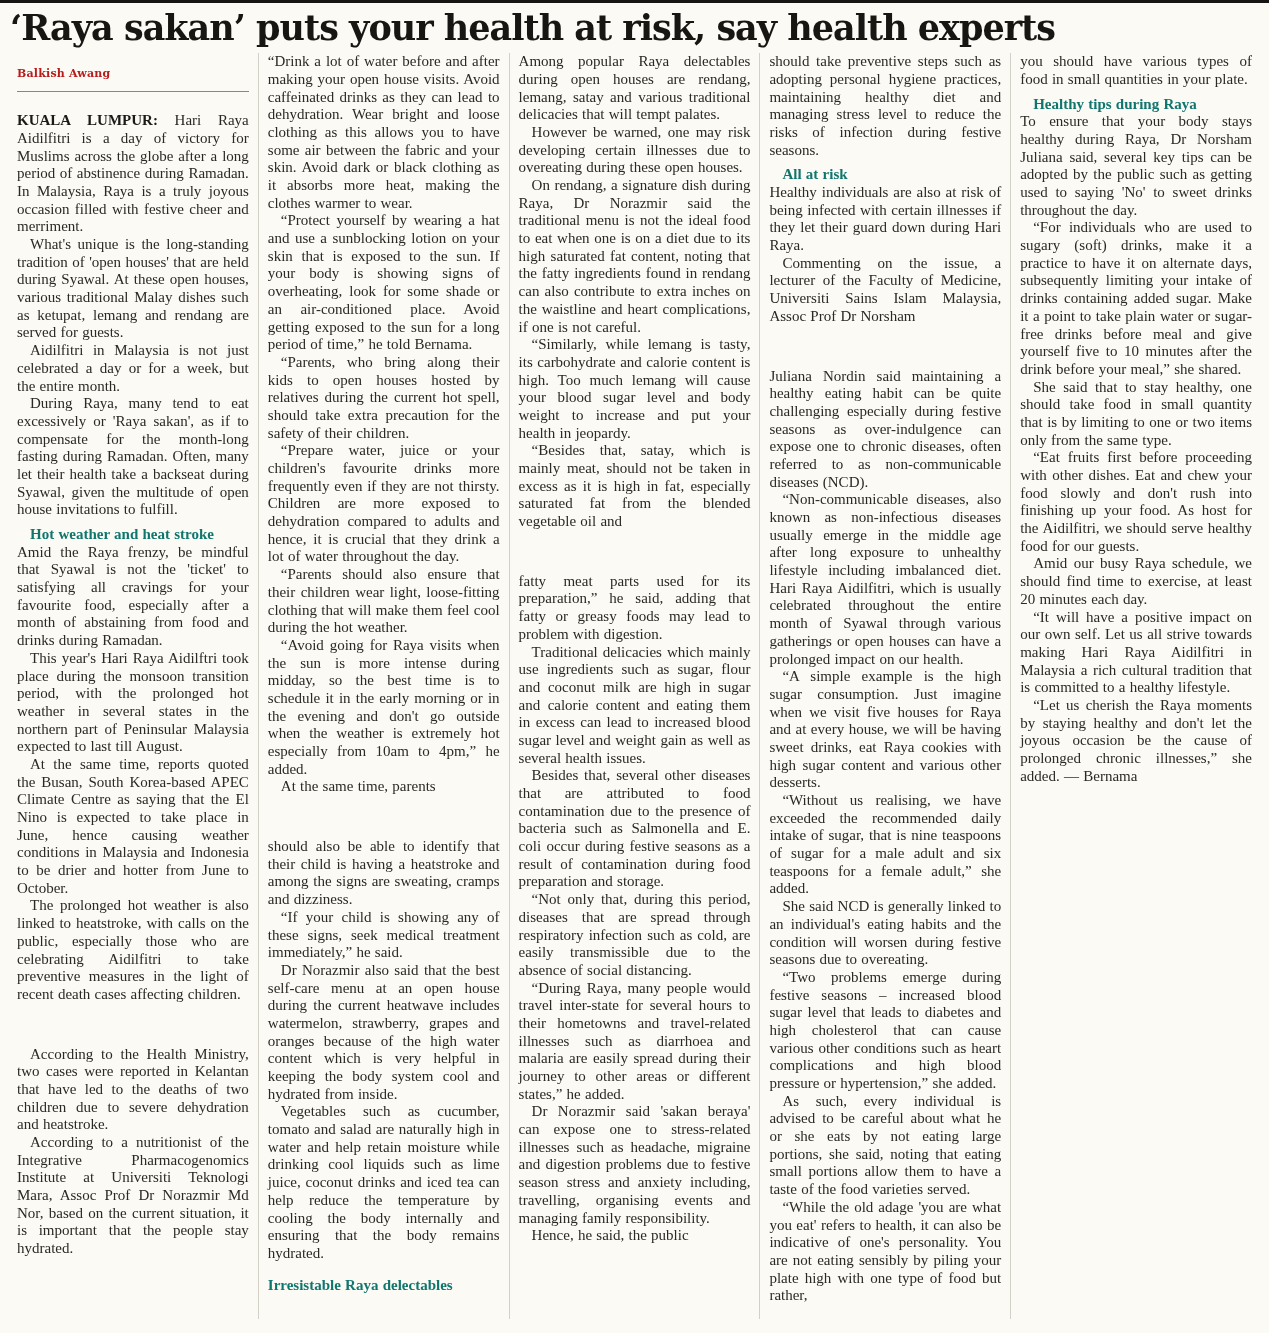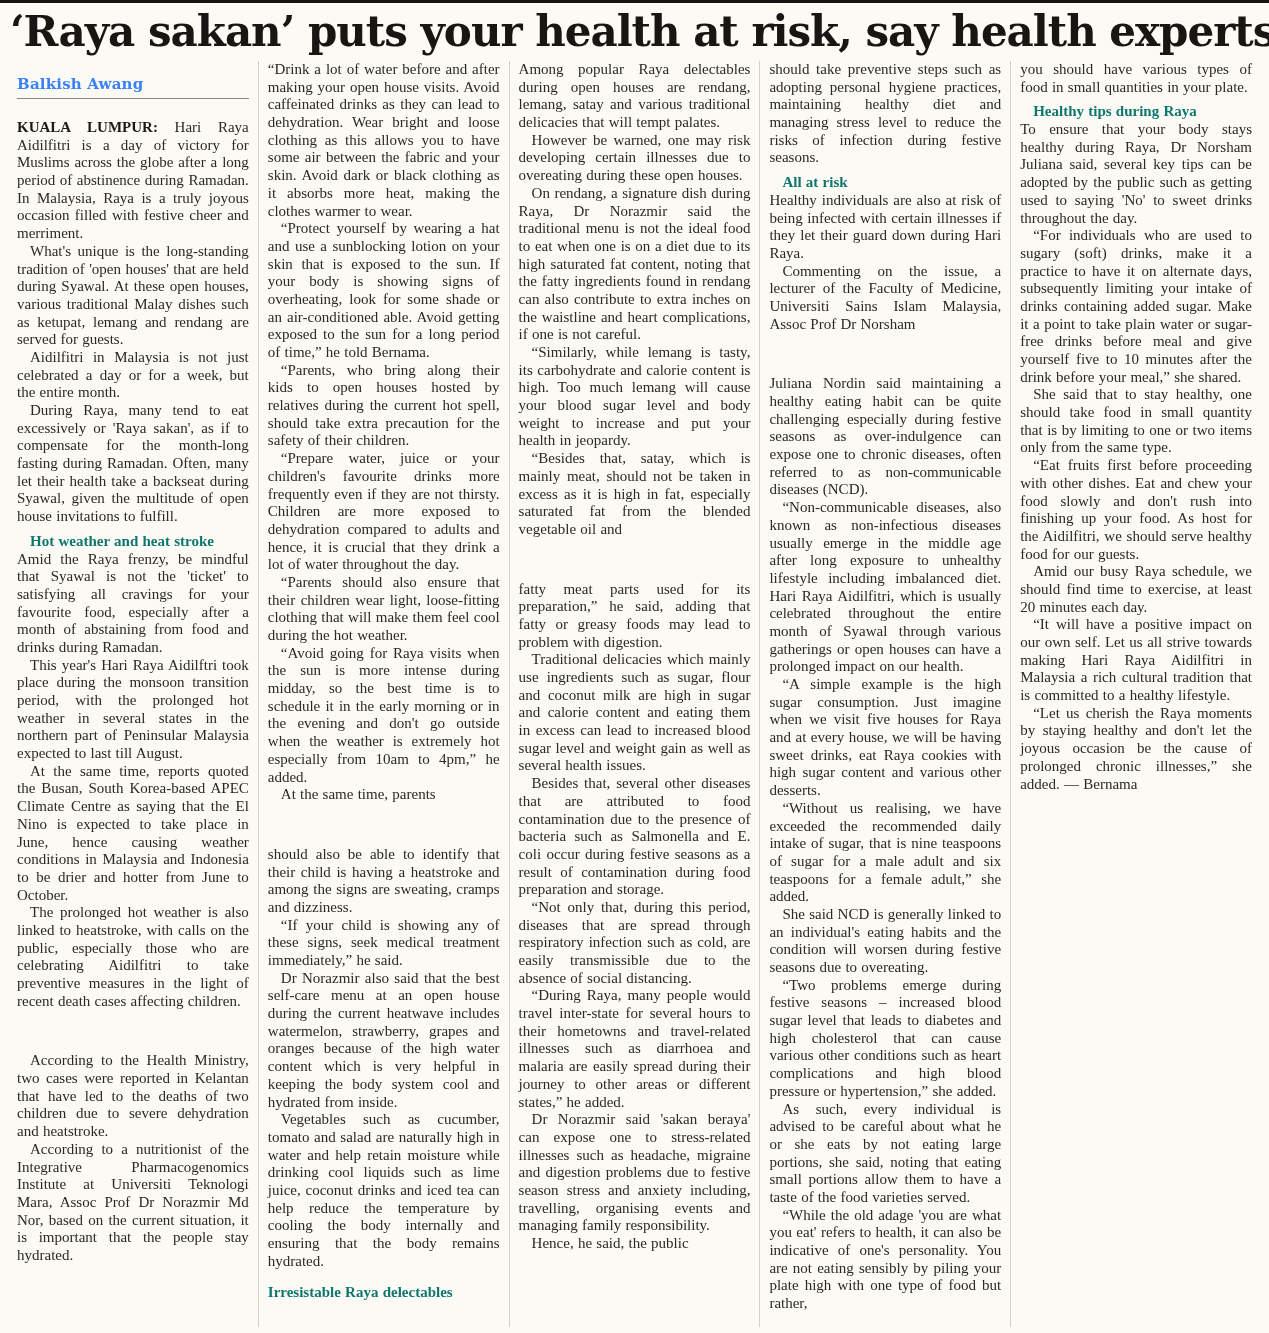--- a/index.html
+++ b/index.html
@@ -3,42 +3,42 @@
 <meta charset="utf-8">
 <style>
   html,body{margin:0;padding:0;background:#e8e6e0;}
   .page{
     width:1269px;height:1333px;margin:0 auto;background:#fbfaf5;
     border-top:3px solid #161513;box-sizing:border-box;
     font-family:"Liberation Serif",serif;color:#26241f;overflow:hidden;position:relative;
   }
   .headline{
     font-family:"DejaVu Serif",serif;font-weight:700;
-    font-size:42px;line-height:1.12;letter-spacing:-1px;color:#181613;
+    font-size:35px;line-height:1.12;letter-spacing:-1px;color:#181613;
     padding:5px 14px 2px 10px;white-space:nowrap;
   }
   .cols{display:flex;align-items:stretch;padding:4px 8px 0 8px;height:1270px;box-sizing:border-box;}
   .col{
     flex:1 1 0;padding:0 9px;border-right:1px solid #d3d0c8;min-width:0;
   }
   .col:last-child{border-right:none;}
   .col p,.col h3{
     margin:0;font-size:15px;line-height:1.18;text-align:justify;
     color:#2b2923;word-spacing:0.5px;
   }
   .col p{text-indent:13px;}
   .col p.lead,.col p.cont{text-indent:0;}
   .col p.lead b{font-weight:700;color:#1c1a16;}
   .col h3{font-weight:700;text-indent:13px;margin-top:7px;color:#0f766e;text-align:left;}
   .col h3.center{text-align:left;text-indent:0;margin-top:14px;}
   .gap{height:42px;}
   .byline-wrap{margin:14px 0 20px 0;}
   .byline{
     display:block;font-family:"DejaVu Serif",serif;font-weight:700;
-    font-size:15px;color:#3b82f6;padding-bottom:5px;
+    font-size:11px;color:#b91c1c;padding-bottom:11px;
     border-bottom:1.5px solid #8a877f;letter-spacing:0.2px;
   }
 </style>
 </head>
 <body>
 
 <div class="page">
   <div class="headline">‘Raya sakan’ puts your health at risk, say health experts</div>
   <div class="cols">
     <div class="col">
@@ -56,21 +56,21 @@
           <p>At the same time, reports quoted the Busan, South Korea-based APEC Climate Centre as saying that the El Nino is expected to take place in June, hence causing weather conditions in Malaysia and Indonesia to be drier and hotter from June to October.</p>
           <p>The prolonged hot weather is also linked to heatstroke, with calls on the public, especially those who are celebrating Aidilfitri to take preventive measures in the light of recent death cases affecting children.</p>
           <div class="gap"></div>
           <p>According to the Health Ministry, two cases were reported in Kelantan that have led to the deaths of two children due to severe dehydration and heatstroke.</p>
           <p>According to a nutritionist of the Integrative Pharmacogenomics Institute at Universiti Teknologi Mara, Assoc Prof Dr Norazmir Md Nor, based on the current situation, it is important that the people stay hydrated.</p>
         </div>
     </div>
     <div class="col">
       <div class="colbody">
           <p class="cont">“Drink a lot of water before and after making your open house visits.  Avoid caffeinated drinks as they can lead to dehydration. Wear bright and loose clothing as this allows you to have some air between the fabric and your skin. Avoid dark or black clothing as it absorbs more heat, making the clothes warmer to wear.</p>
-          <p>“Protect yourself by wearing a hat and use a sunblocking lotion on your skin that is exposed to the sun. If your body is showing signs of overheating, look for some shade or an air-conditioned able. Avoid getting exposed to the sun for a long period of time,” he told Bernama.</p>
+          <p>“Protect yourself by wearing a hat and use a sunblocking lotion on your skin that is exposed to the sun. If your body is showing signs of overheating, look for some shade or an air-conditioned place. Avoid getting exposed to the sun for a long period of time,” he told Bernama.</p>
           <p>“Parents, who bring along their kids to open houses hosted by relatives during the current hot spell, should take extra precaution for the safety of their children.</p>
           <p>“Prepare water, juice or your children's favourite drinks more frequently even if they are not thirsty. Children are more exposed to dehydration compared to adults and hence, it is crucial that they drink a lot of water throughout the day.</p>
           <p>“Parents should also ensure that their children wear light, loose-fitting clothing that will make them feel cool during the hot weather.</p>
           <p>“Avoid going for Raya visits when the sun is more intense during midday, so the best time is to schedule it in the early morning or in the evening and don't go outside when the weather is extremely hot especially from 10am to 4pm,” he added.</p>
           <p>At the same time, parents</p>
           <div class="gap"></div>
           <p class="cont">should also be able to identify that their child is having a heatstroke and among the signs are sweating, cramps and dizziness.</p>
           <p>“If your child is showing any of these signs, seek medical treatment immediately,” he said.</p>
           <p>Dr Norazmir also said that the best self-care menu at an open house during the current heatwave includes watermelon, strawberry, grapes and oranges because of the high water content which is very helpful in keeping the body system cool and hydrated from inside.</p>
           <p>Vegetables such as cucumber, tomato and salad are naturally high in water and help retain moisture while drinking cool liquids such as lime juice, coconut drinks and iced tea can help reduce the temperature by cooling the body internally and ensuring that the body remains hydrated.</p>

